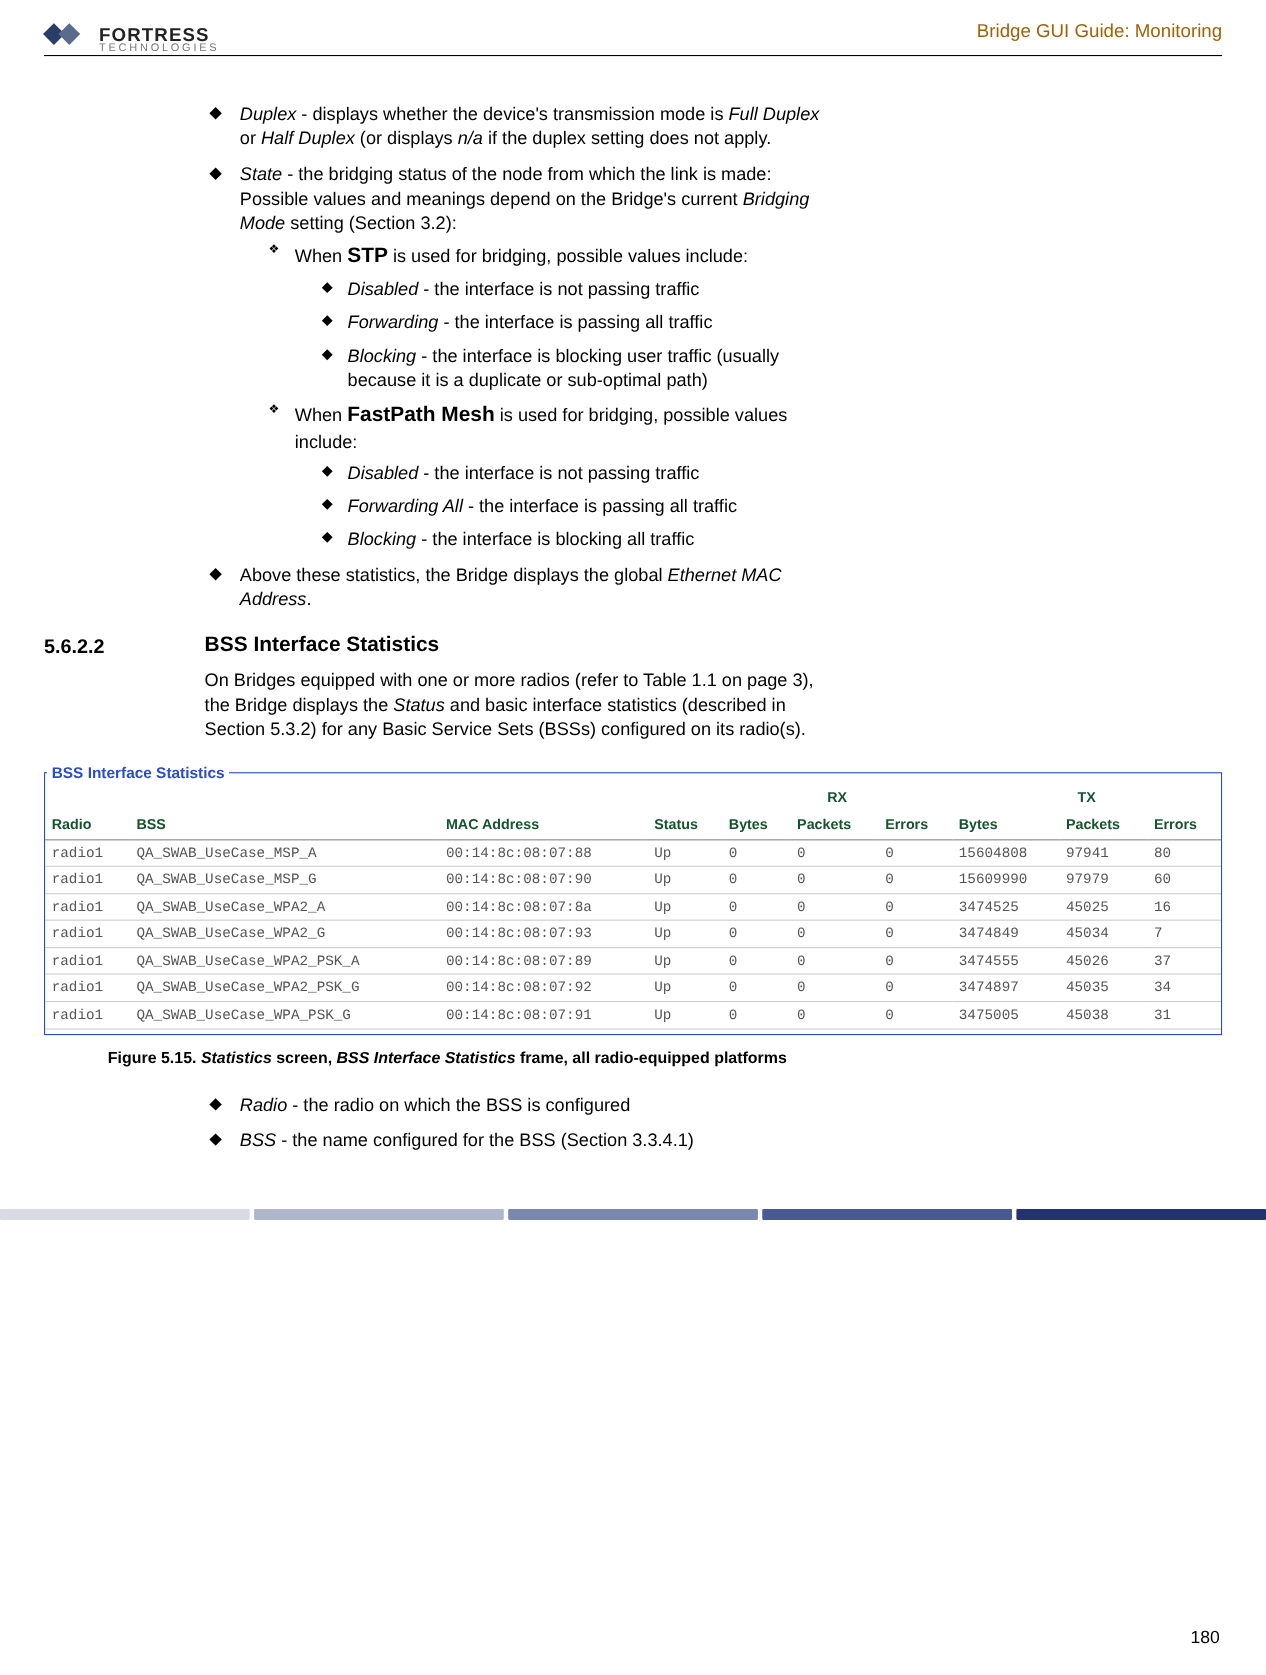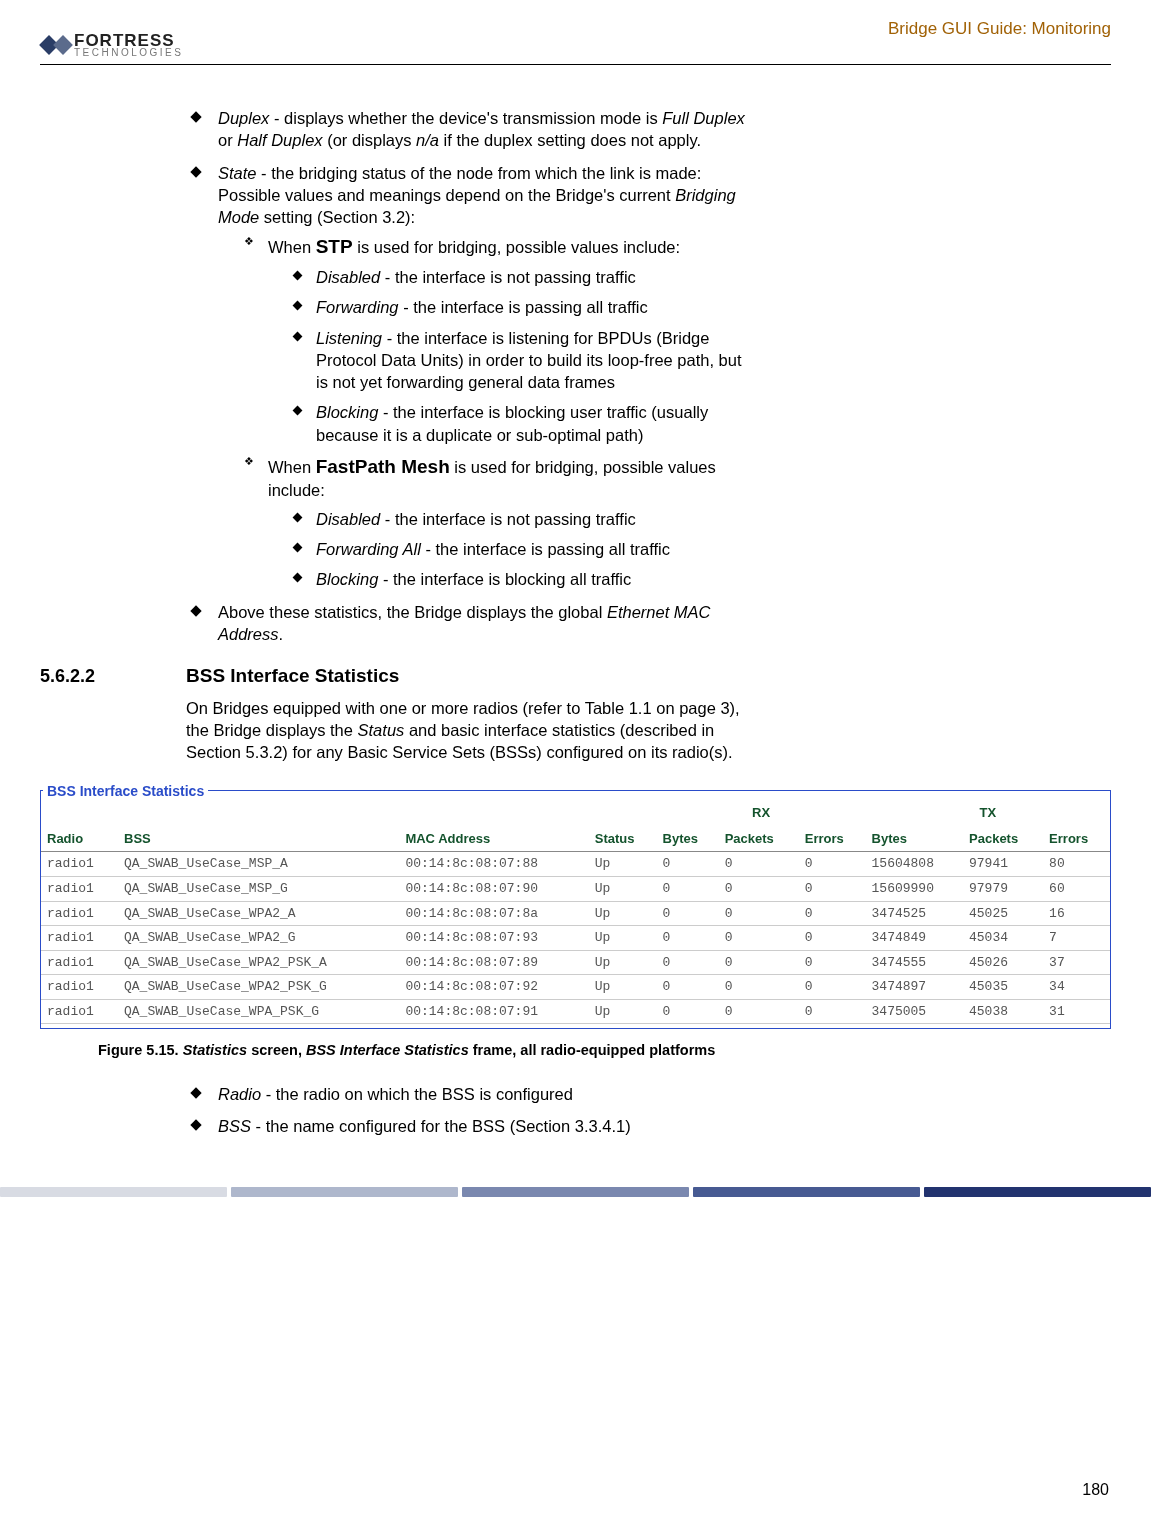--- a/index.html
+++ b/index.html
@@ -19,23 +19,23 @@
   .header {
     display: flex;
     justify-content: space-between;
     align-items: flex-start;
     border-bottom: 1px solid #000;
     padding-bottom: 2px;
     margin-bottom: 42px;
   }
   .logo {
     display: flex;
-    align-items: center;
-    gap: 0;
-    margin-top: 16px;
+    align-items: flex-end;
+    gap: 16px;
+    margin-top: 2px;
   }
   .logo-symbol {
     width: 34px;
     height: 34px;
     position: relative;
   }
   .logo-symbol::before, .logo-symbol::after {
     content: "";
     position: absolute;
     width: 14px; height: 14px;
@@ -213,21 +213,20 @@
         <span class="em">Duplex</span><span> - displays whether the device's transmission mode is </span><span class="em">Full Duplex</span><span> or </span><span class="em">Half Duplex</span><span> (or displays </span><span class="em">n/a</span><span> if the duplex setting does not apply.</span>
       </li>
       <li>
         <span class="em">State</span><span> - the bridging status of the node from which the link is made: Possible values and meanings depend on the Bridge's current </span><span class="em">Bridging Mode</span><span> setting (Section 3.2):</span>
         <ul class="flower">
           <li>
             <span>When </span><span class="sans-bold">STP</span><span> is used for bridging, possible values include:</span>
             <ul class="sub">
               <li><span class="em">Disabled</span><span> - the interface is not passing traffic</span></li>
               <li><span class="em">Forwarding</span><span> - the interface is passing all traffic</span></li>
-              <li><span class="em">Listening</span><span> - the interface is listening for BPDUs (Bridge Protocol Data Units) in order to build its loop-free path, but is not yet forwarding general data frames</span></li>
               <li><span class="em">Blocking</span><span> - the interface is blocking user traffic (usually because it is a duplicate or sub-optimal path)</span></li>
             </ul>
           </li>
           <li>
             <span>When </span><span class="sans-bold">FastPath Mesh</span><span> is used for bridging, possible values include:</span>
             <ul class="sub">
               <li><span class="em">Disabled</span><span> - the interface is not passing traffic</span></li>
               <li><span class="em">Forwarding All</span><span> - the interface is passing all traffic</span></li>
               <li><span class="em">Blocking</span><span> - the interface is blocking all traffic</span></li>
             </ul>

